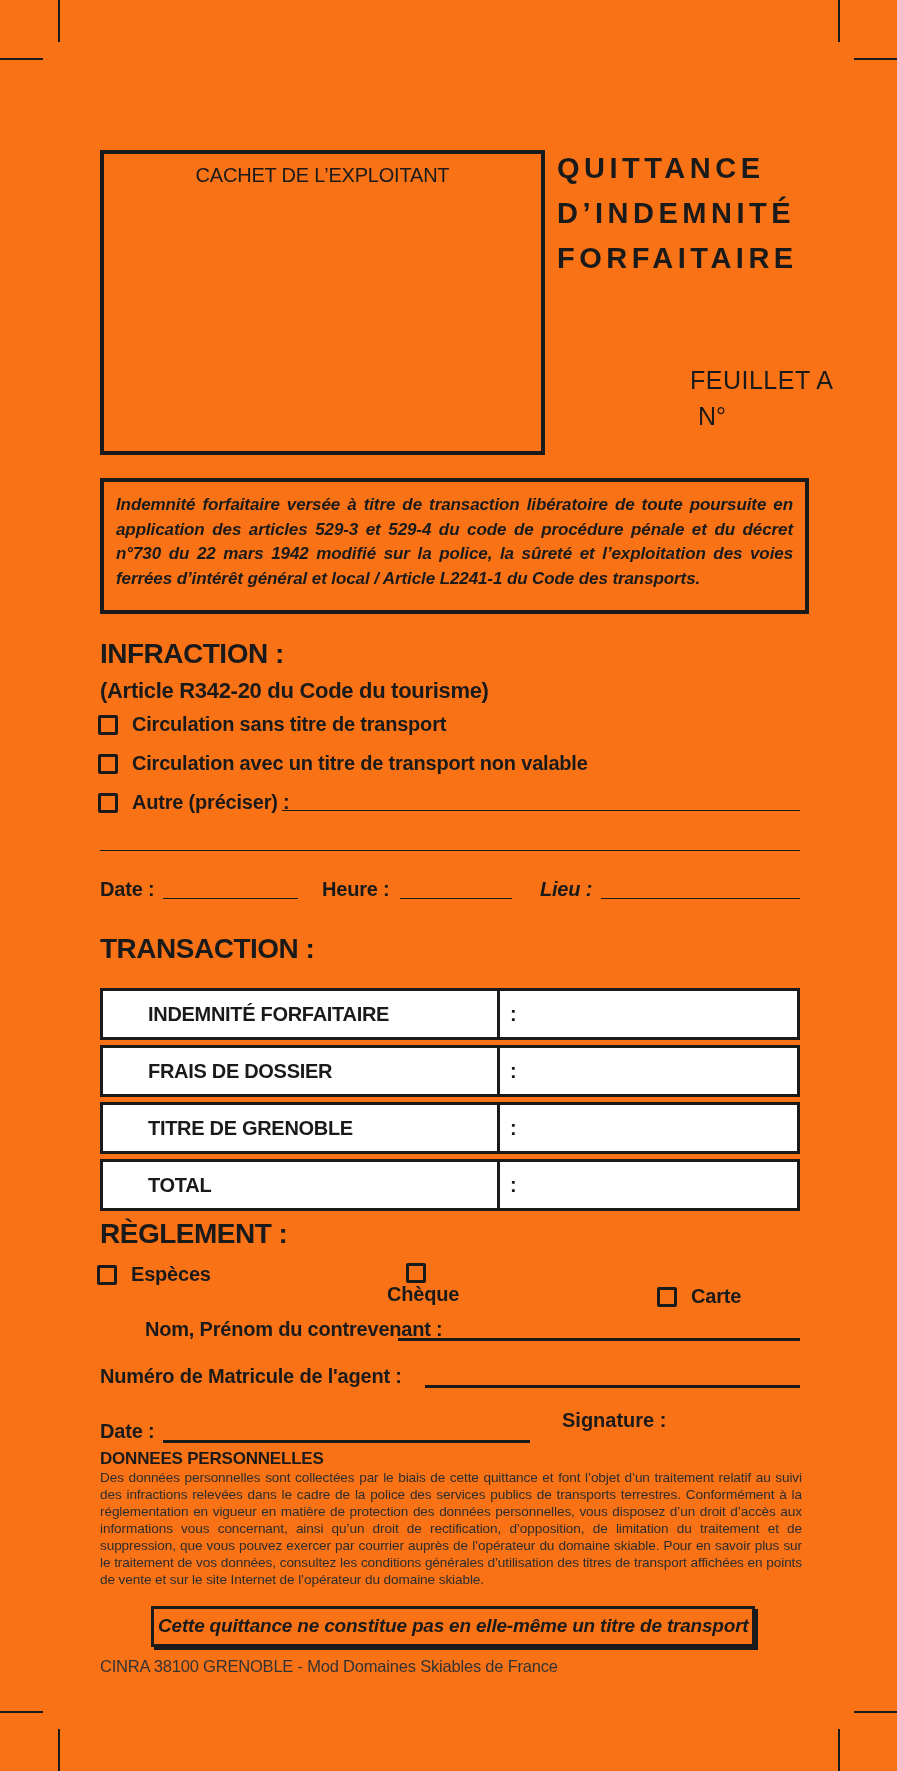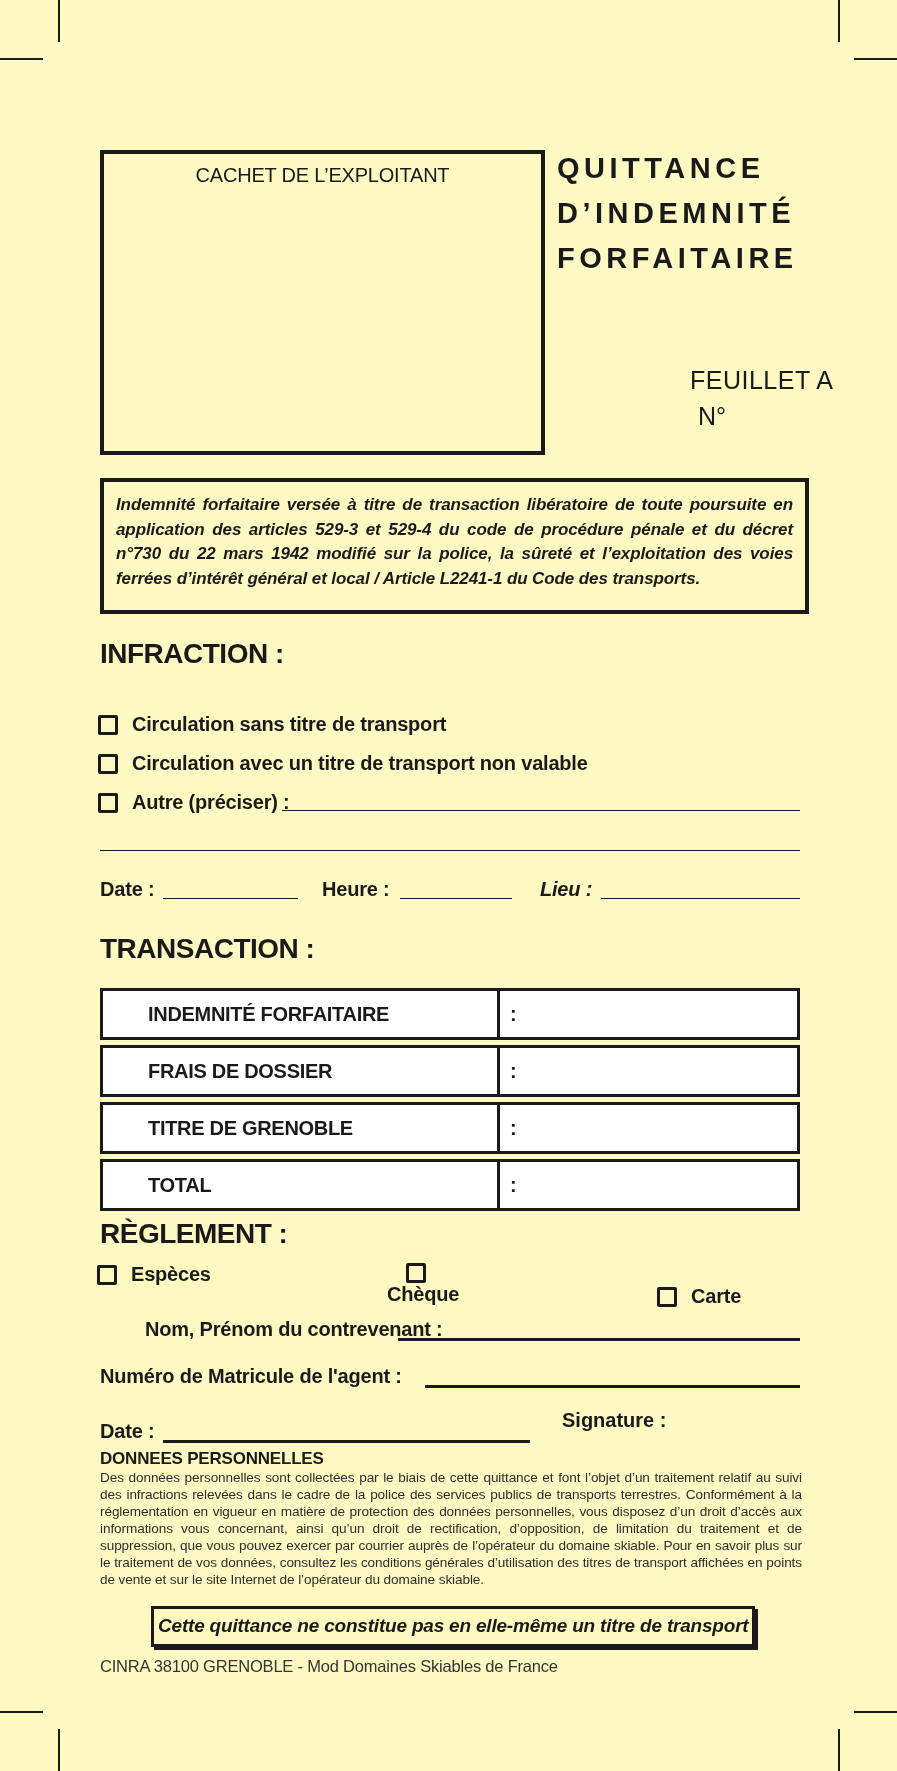--- a/index.html
+++ b/index.html
@@ -1,17 +1,17 @@
 <!DOCTYPE html>
 <html lang="fr"><head>
 <meta charset="utf-8">
 <style>
   html,body{margin:0;padding:0;background:#fff;}
   .page{
-    position:relative;width:897px;height:1771px;background:#fef9c3;
+    position:relative;width:897px;height:1771px;background:#f97316;
     font-family:"Liberation Sans",sans-serif;color:#1a1a1a;overflow:hidden;
   }
   
   .crop{position:absolute;background:#1a1a1a;}
   
   .cachet-box{position:absolute;left:100px;top:150px;width:437px;height:297px;border:4px solid #1a1a1a;}
   .cachet-label{margin-top:10px;text-align:center;font-size:20px;letter-spacing:-0.2px;}
   
   .doc-title{position:absolute;left:557px;top:146px;width:260px;font-weight:bold;font-size:29px;letter-spacing:4.5px;line-height:45px;}
   .feuillet{position:absolute;left:690px;top:366px;font-size:25px;letter-spacing:0.5px;}
@@ -70,20 +70,21 @@
     <div>FORFAITAIRE</div>
   </div>
   <div class="feuillet">FEUILLET A</div>
   <div class="numero">N°</div>
 
   <div class="notice-box">
     <span>Indemnité forfaitaire versée à titre de transaction libératoire de toute poursuite en application des articles 529-3 et 529-4 du code de procédure pénale et du décret n°730 du 22 mars 1942 modifié sur la police, la sûreté et l’exploitation des voies ferrées d’intérêt général et local / Article L2241-1 du Code des transports.</span>
   </div>
 
   <div class="h1" style="left:100px;top:638px;">INFRACTION :</div>
+  <div class="h2" style="left:100px;top:678px;">(Article R342-20 du Code du tourisme)</div>
 
   <div class="cbx-row" style="left:98px;top:713px;">
     <span class="cbx"></span>
     <span class="cbx-label">Circulation sans titre de transport</span>
   </div>
   <div class="cbx-row" style="left:98px;top:752px;">
     <span class="cbx"></span>
     <span class="cbx-label">Circulation avec un titre de transport non valable</span>
   </div>
   <div class="cbx-row" style="left:98px;top:791px;">

